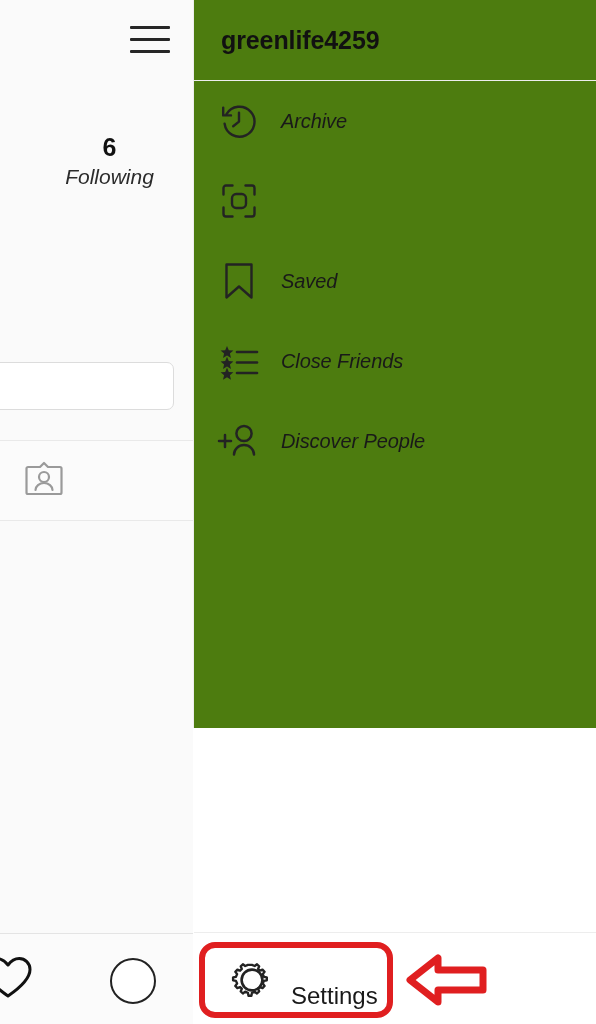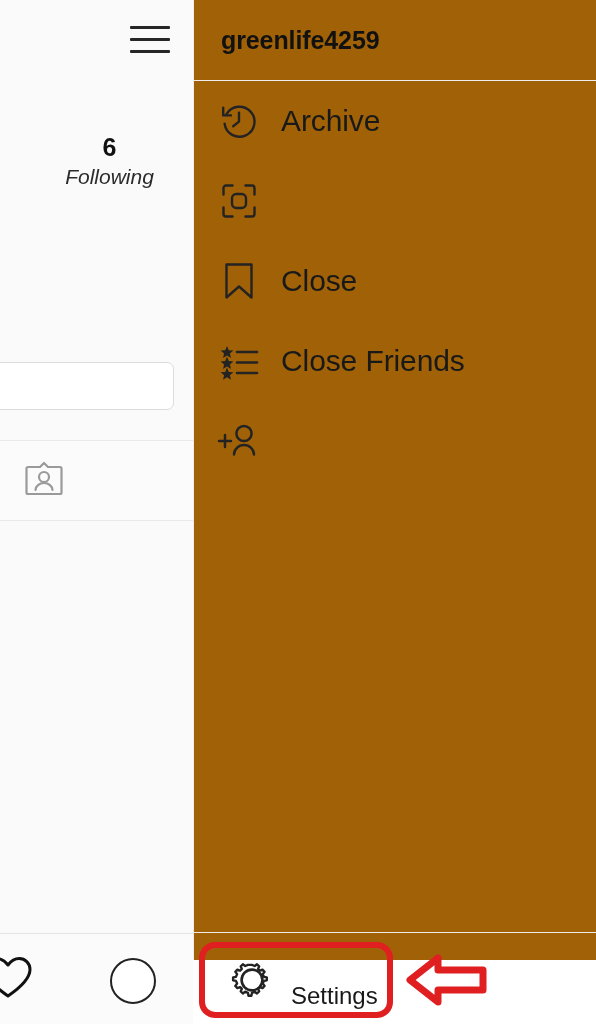--- a/index.html
+++ b/index.html
@@ -154,22 +154,22 @@
       linear-gradient(to bottom, #72a84f 0%, #4d7a33 42%, #55504a 58%, #3a3a38 76%, #6e6862 100%);
       overflow: hidden;
   }
 
   
   #menu-panel {
     position: absolute;
     left: 193px;
     top: 0;
     width: 403px;
-    height: 960px;
-    background: #a16207;
+    height: 728px;
+    background: #4d7c0f;
     border-left: 1px solid #ededed;
     box-sizing: border-box;
   }
   #menu-header {
     position: absolute;
     left: 0; top: 0;
     width: 402px;
     height: 81px;
     border-bottom: 1px solid #ededed;
     box-sizing: border-box;
@@ -201,23 +201,24 @@
   .menu-item .menu-icon {
     width: 46px;
     height: 46px;
     flex: 0 0 46px;
     display: flex;
     align-items: center;
     justify-content: center;
   }
   .menu-item .menu-label {
     margin-left: 19px;
-    font-size: 30px;
+    font-size: 20px;
     color: #191919;
     letter-spacing: -0.1px;
+    font-style: italic;
   }
 
   
   #settings-divider {
     position: absolute;
     left: 0;
     top: 932px;
     width: 402px;
     height: 1px;
     background: #ededed;
@@ -347,21 +348,21 @@
         </svg>
       </span>
     </div>
 
     <div class="menu-item">
       <span class="menu-icon">
         <svg width="40" height="40" viewBox="0 0 40 40" fill="none" stroke="#232323" stroke-width="2.4">
           <path d="M7.5 3.5 H32.5 V36.5 L20 25.5 L7.5 36.5 Z" stroke-linejoin="round"></path>
         </svg>
       </span>
-      <span class="menu-label">Close</span>
+      <span class="menu-label">Saved</span>
     </div>
 
     <div class="menu-item">
       <span class="menu-icon">
         <svg width="40" height="40" viewBox="0 0 40 40" fill="none">
           <g fill="#232323">
             <polygon points="8,5 9.8,9.3 14.4,9.6 10.9,12.6 12,17.1 8,14.6 4,17.1 5.1,12.6 1.6,9.6 6.2,9.3"></polygon>
             <polygon points="8,15.8 9.8,20.1 14.4,20.4 10.9,23.4 12,27.9 8,25.4 4,27.9 5.1,23.4 1.6,20.4 6.2,20.1"></polygon>
             <polygon points="8,26.6 9.8,30.9 14.4,31.2 10.9,34.2 12,38.7 8,36.2 4,38.7 5.1,34.2 1.6,31.2 6.2,30.9"></polygon>
           </g>
@@ -377,20 +378,21 @@
 
     <div class="menu-item">
       <span class="menu-icon">
         <svg width="44" height="40" viewBox="0 0 44 40" fill="none" stroke="#232323" stroke-width="2.5" stroke-linecap="round">
           <line x1="2" y1="20" x2="14" y2="20"></line>
           <line x1="8" y1="14" x2="8" y2="26"></line>
           <circle cx="27" cy="12.5" r="7.6"></circle>
           <path d="M17 33.5 a10 9.5 0 0 1 20 0"></path>
         </svg>
       </span>
+      <span class="menu-label">Discover People</span>
     </div>
 
   </div>
 
   <div id="settings-divider"></div>
 
   <div id="settings-row">
     <span class="menu-icon">
       <svg width="42" height="42" viewBox="0 0 42 42" fill="none" stroke="#232323" stroke-width="2.6">
         <path d="M21 4.2

